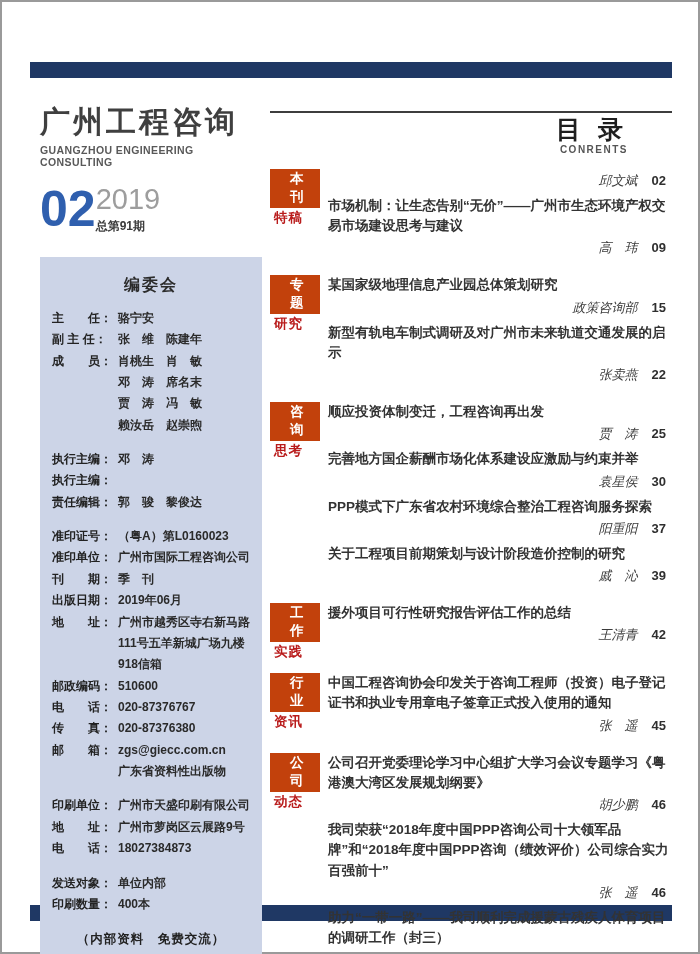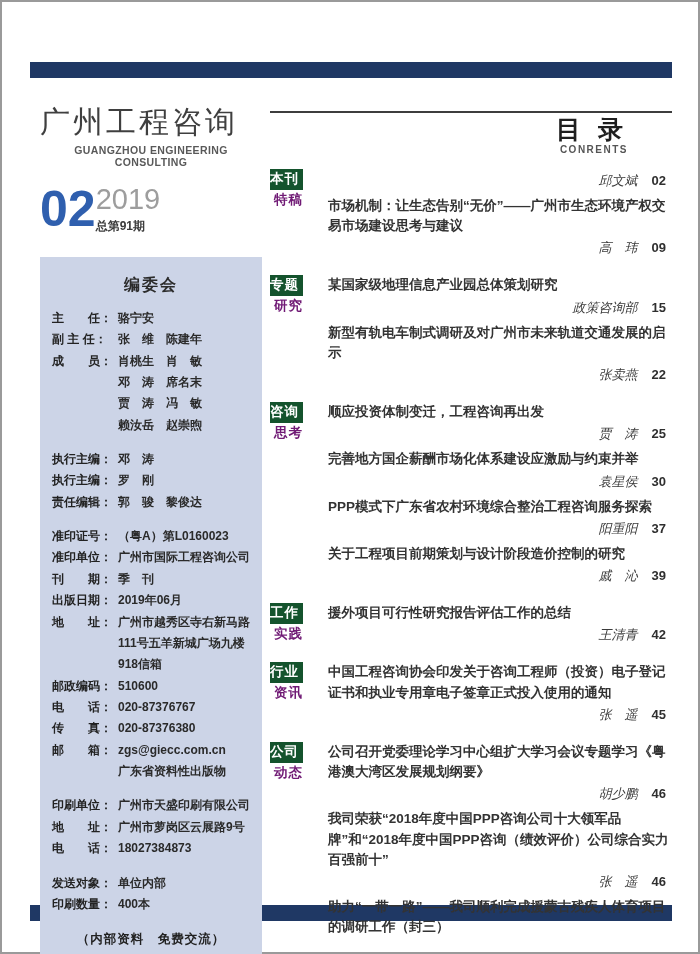--- a/index.html
+++ b/index.html
@@ -6,22 +6,22 @@
   body{width:700px;height:954px;background:#ffffff;position:relative;
        font-family:"Liberation Sans",sans-serif;color:#333;overflow:hidden;}
   .page-border{position:absolute;left:0;top:0;width:700px;height:954px;
        box-sizing:border-box;border:2px solid #9a9a9a;pointer-events:none;}
   .bar{position:absolute;left:30px;width:642px;height:16px;background:#1f3864;}
   .bar.top{top:62px;}
   .bar.bottom{top:905px;}
 
   
   .left-col{position:absolute;left:40px;top:104px;width:222px;}
-  .mag-title{font-size:30px;font-weight:normal;color:#3f3f3f;letter-spacing:3px;line-height:1.2;}
-  .mag-sub{font-size:10.5px;color:#595959;letter-spacing:0.4px;margin-top:4px;font-weight:bold;text-align:center;}
+  .mag-title{font-size:30px;font-weight:bold;color:#3f3f3f;letter-spacing:3px;line-height:1.2;}
+  .mag-sub{font-size:10.5px;color:#595959;letter-spacing:0.4px;margin-top:4px;font-weight:bold;}
   .issue-line{display:flex;align-items:flex-start;margin-top:16px;}
   .issue-no{font-size:50px;font-weight:bold;color:#2f5fae;line-height:1;}
   .issue-right{}
   .issue-year{font-size:29px;color:#9d9d9d;line-height:1.1;}
   .issue-note{font-size:12px;color:#3a3a3a;font-weight:bold;margin-top:2px;}
 
   .board-box{margin-top:22px;background:#ccd4e7;padding:14px 12px 16px 12px;box-sizing:border-box;width:222px;}
   .board-title{text-align:center;font-size:16px;font-weight:bold;color:#2b2b2b;
        letter-spacing:2px;margin:4px 0 12px 0;}
   .bgroup{margin-bottom:13px;}
@@ -33,23 +33,23 @@
   
   .right-col{position:absolute;left:270px;top:111px;width:402px;}
   .toc-rule{border-top:2.5px solid #3d3d3d;width:402px;}
   .toc-head{text-align:right;padding-right:44px;margin-top:2px;}
   .toc-title{font-size:25px;font-weight:bold;color:#1f1f1f;letter-spacing:5px;line-height:1.15;}
   .toc-sub{font-size:10px;color:#555;letter-spacing:1.5px;font-weight:bold;margin-top:0px;}
 
   .toc-sections{margin-top:14px;}
   .section{display:flex;margin-bottom:12px;}
   .tagcol{flex:0 0 50px;}
-  .tag-top{display:inline-block;background:#14532d;color:#ffffff;font-size:13.5px;
-       font-weight:bold;padding:1px 4px 2px 0;letter-spacing:1px;}
-  .tag-bottom{color:#701a75;font-size:13.5px;font-weight:bold;letter-spacing:1px;
+  .tag-top{display:inline-block;background:#c2410c;color:#ffffff;font-size:13.5px;
+       font-weight:bold;padding:1px 4px 2px 20px;letter-spacing:1px;}
+  .tag-bottom{color:#b91c1c;font-size:13.5px;font-weight:bold;letter-spacing:1px;
        padding-left:4px;margin-top:1px;}
   .artcol{flex:1;margin-left:8px;}
   .art{margin-bottom:6px;}
   .art-title{font-size:13.5px;font-weight:bold;color:#333;line-height:1.5;}
   .art-byline{text-align:right;padding-right:6px;margin-top:2px;margin-bottom:4px;}
   .art-author{font-family:Liberation Mono, monospace;font-style:italic;font-size:13px;color:#3b3b3b;}
   .art-page{font-size:13px;color:#2f2f2f;font-weight:bold;margin-left:14px;font-style:normal;}
 </style>
 </head>
 <body>
@@ -98,21 +98,20 @@
             <span class="val">赖汝岳　赵崇煦</span>
           </div>
         </div>
         <div class="bgroup">
           <div class="brow">
             <span class="lab">执行主编：</span>
             <span class="val">邓　涛</span>
           </div>
           <div class="brow">
             <span class="lab">执行主编：</span>
-            <span class="val">罗　刚</span>
           </div>
           <div class="brow">
             <span class="lab">责任编辑：</span>
             <span class="val">郭　骏　黎俊达</span>
           </div>
         </div>
         <div class="bgroup">
           <div class="brow">
             <span class="lab">准印证号：</span>
             <span class="val">（粤A）第L0160023</span>

